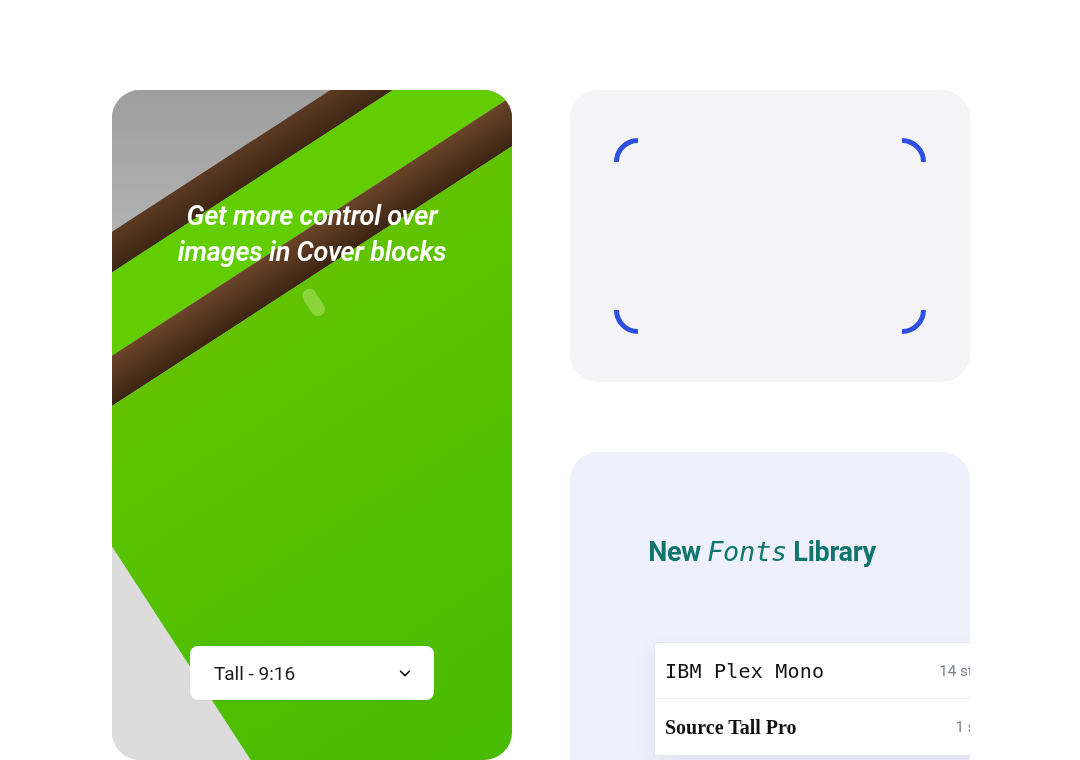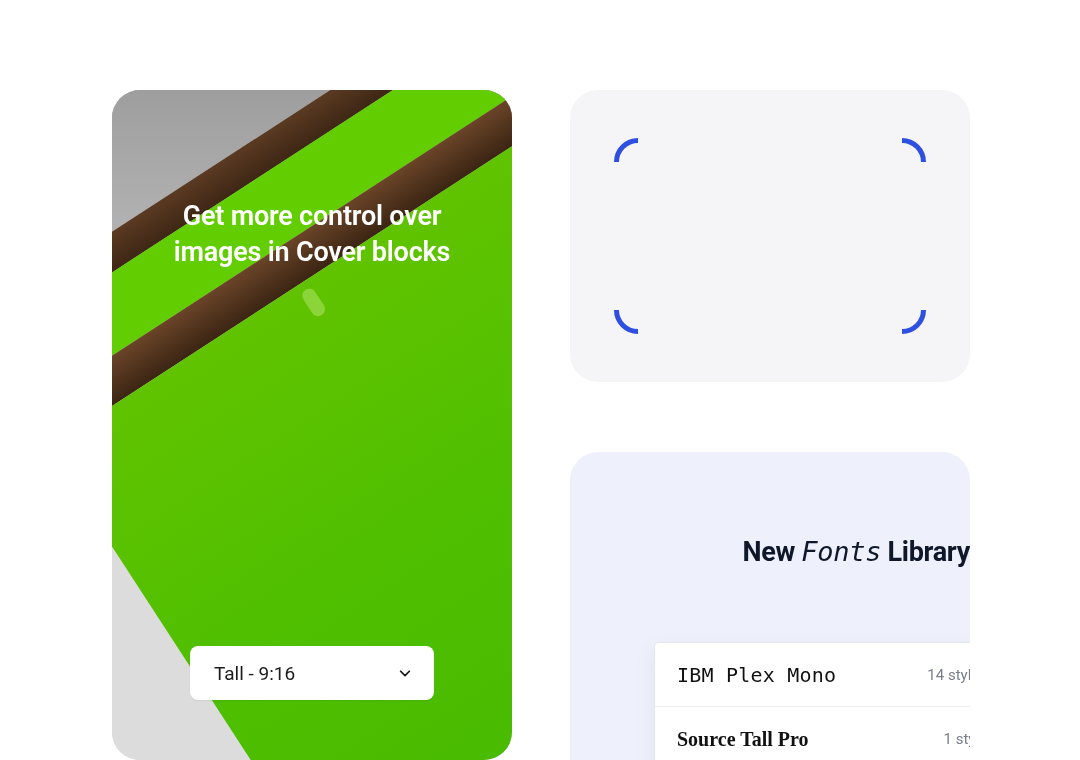--- a/index.html
+++ b/index.html
@@ -73,20 +73,21 @@
   .cover-title {
     position: absolute;
     left: 0; right: 0; top: 108px;
     text-align: center;
     color: #ffffff;
     font-size: 27px;
     line-height: 1.35;
     font-weight: 600;
     padding: 0 40px;
     letter-spacing: -0.2px;
+    font-style: italic;
   }
   .aspect-select {
     position: absolute;
     left: 50%;
     transform: translateX(-50%);
     bottom: 60px;
     width: 244px;
     height: 54px;
     background: #ffffff;
     border-radius: 8px;
@@ -141,47 +142,47 @@
     left: 570px;
     top: 452px;
     width: 400px;
     height: 308px;
     background: #eef1fb;
     border-radius: 28px 28px 0 0;
     overflow: hidden;
   }
   .fonts-title {
     position: absolute;
-    left: 0; right: 0;
+    left: 0; right: 16px;
     top: 84px;
-    text-align: right;
+    text-align: center;
     font-size: 27px;
-    color: #0f172a;
+    color: #0f766e;
     letter-spacing: -0.3px;
   }
   .fonts-title .w-new { font-weight: 700; }
   .fonts-title .w-fonts { font-style: italic; font-family: ui-monospace, "SFMono-Regular", Menlo, Consolas, monospace; font-weight: 500; }
   .fonts-title .w-lib { font-weight: 700; }
 
   .fonts-panel {
     position: absolute;
     left: 84px;
     top: 190px;
     right: -40px;
     background: #ffffff;
     border: 1px solid #e5e7ee;
     border-radius: 4px 0 0 0;
     box-shadow: 0 8px 24px rgba(10,20,60,.06);
   }
   .font-row {
     display: flex;
     align-items: center;
     justify-content: space-between;
-    height: 64px;
-    padding: 0 22px;
+    height: 56px;
+    padding: 0 10px;
     border-bottom: 1px solid #eceef4;
   }
   .font-row:last-child { border-bottom: none; }
   .font-name { font-size: 20px; color: #111; }
   .font-name.mono { font-family: ui-monospace, "SFMono-Regular", Menlo, Consolas, monospace; font-weight: 500; letter-spacing: .2px; }
   .font-name.serif { font-family: Georgia, "Times New Roman", serif; font-weight: 700; }
   .font-meta { font-size: 15px; color: #7b7f8c; white-space: nowrap; }
 </style>
 </head>
 <body>

